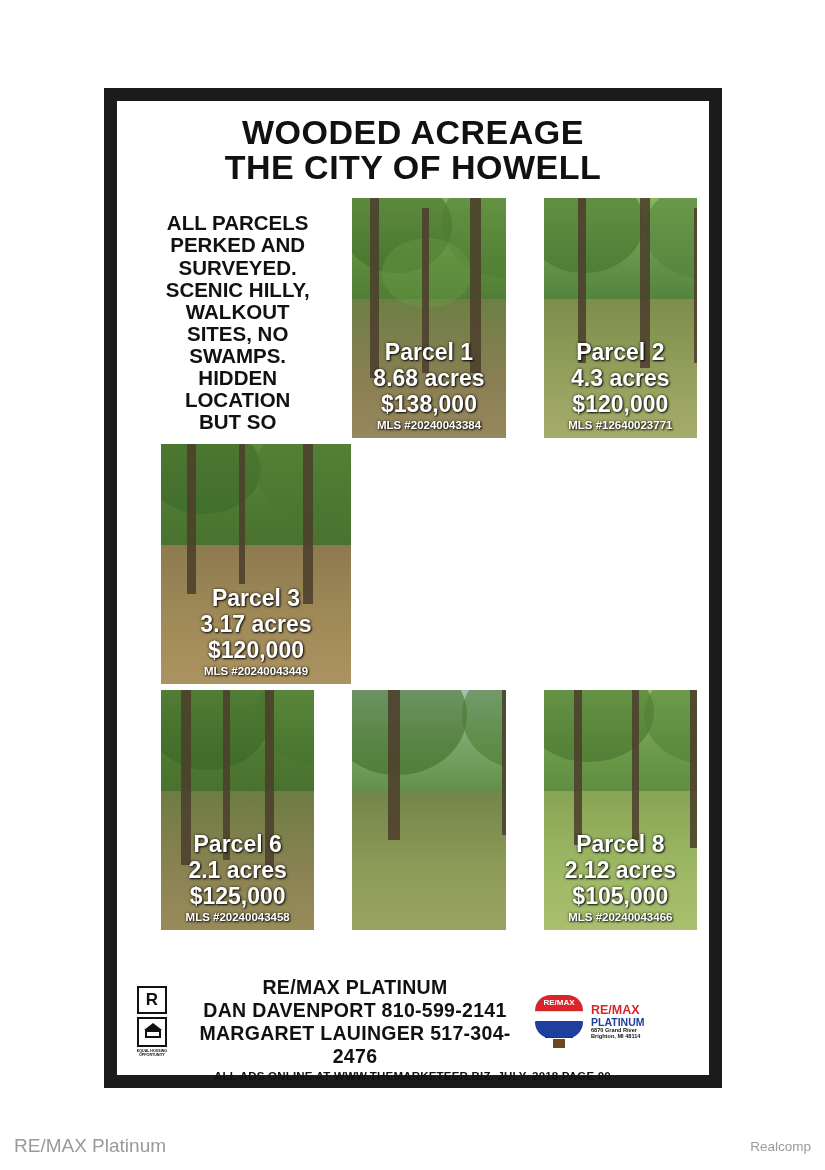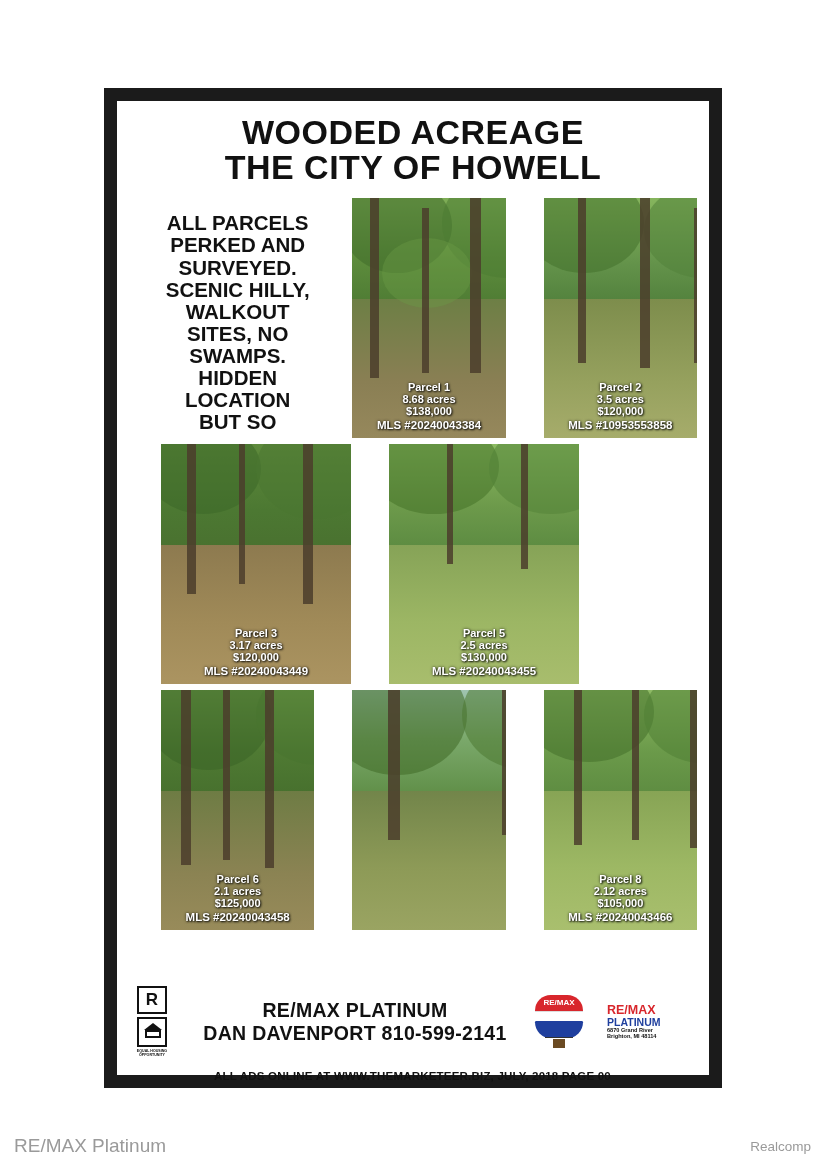--- a/index.html
+++ b/index.html
@@ -129,21 +129,21 @@
   
   .caption {
     position: absolute;
     left: 0; right: 0; bottom: 6px;
     text-align: center;
     color: #ffffff;
     text-shadow: 1px 1px 2px rgba(0,0,0,.85), 0 0 3px rgba(0,0,0,.7);
     font-weight: bold;
     line-height: 1.12;
   }
-  .caption .t { font-size: 11px; display:block; }
+  .caption .t { font-size: 23px; display:block; }
   .caption .mls { font-size: 11.5px; display:block; margin-top: 2px; letter-spacing: 0; }
 
   
   .footer {
     position: absolute;
     left: 0; right: 0; bottom: 4px;
     height: 86px;
     padding: 0 8px;
   }
   .footer-row {
@@ -188,21 +188,21 @@
     flex: 1;
     text-align: center;
     color: #111;
   }
   .agent-block .brokerage { font-size: 19.5px; font-weight: bold; letter-spacing:.3px;}
   .agent-block .line { font-size: 19.5px; font-weight: bold; letter-spacing:.3px; }
   .remax-logo {
     width: 170px;
     display: flex;
     align-items: center;
-    gap: 20px;
+    gap: 4px;
   }
   .balloon {
     width: 56px; height: 58px; position: relative;
   }
   .balloon .b-red {
     position:absolute; left:4px; top:2px; width:48px; height:17px;
     background:#d8262c; border-radius: 24px 24px 2px 2px;
   }
   .balloon .b-white {
     position:absolute; left:4px; top:18px; width:48px; height:11px;
@@ -296,23 +296,23 @@
               <div class="sky"></div>
               <div class="ground"></div>
               <div class="canopy-blob" style="left:-20px;top:-25px;width:120px;height:100px;background:#44712c;"></div>
               <div class="canopy-blob" style="left:100px;top:-15px;width:120px;height:95px;background:#52823a;"></div>
               <div class="trunk" style="left:34px;top:0;width:8px;height:165px;"></div>
               <div class="trunk" style="left:96px;top:0;width:10px;height:170px;"></div>
               <div class="trunk" style="left:150px;top:10px;width:7px;height:155px;"></div>
             </div>
             <div class="caption">
               <span class="t">Parcel 2</span>
-              <span class="t">3.5 acres</span>
+              <span class="t">4.3 acres</span>
               <span class="t">$120,000</span>
-              <span class="mls">MLS #10953553858</span>
+              <span class="mls">MLS #12640023771</span>
             </div>
           </div>
         </div>
 
         <div class="row">
 
           <div class="cell">
             <div class="photo p3">
               <div class="sky"></div>
               <div class="ground"></div>
@@ -324,36 +324,20 @@
             </div>
             <div class="caption">
               <span class="t">Parcel 3</span>
               <span class="t">3.17 acres</span>
               <span class="t">$120,000</span>
               <span class="mls">MLS #20240043449</span>
             </div>
           </div>
 
 
-          <div class="cell">
-            <div class="photo p5">
-              <div class="sky"></div>
-              <div class="ground"></div>
-              <div class="canopy-blob" style="left:-20px;top:-25px;width:130px;height:95px;background:#457328;"></div>
-              <div class="canopy-blob" style="left:100px;top:-22px;width:125px;height:92px;background:#538438;"></div>
-              <div class="trunk" style="left:58px;top:0;width:6px;height:120px;"></div>
-              <div class="trunk" style="left:132px;top:0;width:7px;height:125px;"></div>
-            </div>
-            <div class="caption">
-              <span class="t">Parcel 5</span>
-              <span class="t">2.5 acres</span>
-              <span class="t">$130,000</span>
-              <span class="mls">MLS #20240043455</span>
-            </div>
-          </div>
         </div>
 
         <div class="row">
 
           <div class="cell">
             <div class="photo p6">
               <div class="sky"></div>
               <div class="ground"></div>
               <div class="canopy-blob" style="left:-15px;top:-30px;width:125px;height:110px;background:#3b6526;"></div>
               <div class="canopy-blob" style="left:95px;top:-25px;width:125px;height:100px;background:#48742f;"></div>
@@ -411,20 +395,21 @@
             <div class="eho-box">
               <span class="house"></span>
               <span class="hbody"></span>
             </div>
             <div class="eho-caption">EQUAL HOUSING OPPORTUNITY</div>
           </div>
 
           <div class="agent-block">
             <div class="brokerage">RE/MAX PLATINUM</div>
             <div class="line">DAN DAVENPORT 810-599-2141</div>
+            <div class="line">MARGARET LAUINGER 517-304-2476</div>
           </div>
 
           <div class="remax-logo">
             <div class="balloon">
               <span class="b-red"></span>
               <span class="b-white"></span>
               <span class="b-blue"></span>
               <span class="b-txt">RE/MAX</span>
               <span class="strings"></span>
               <span class="basket"></span>

